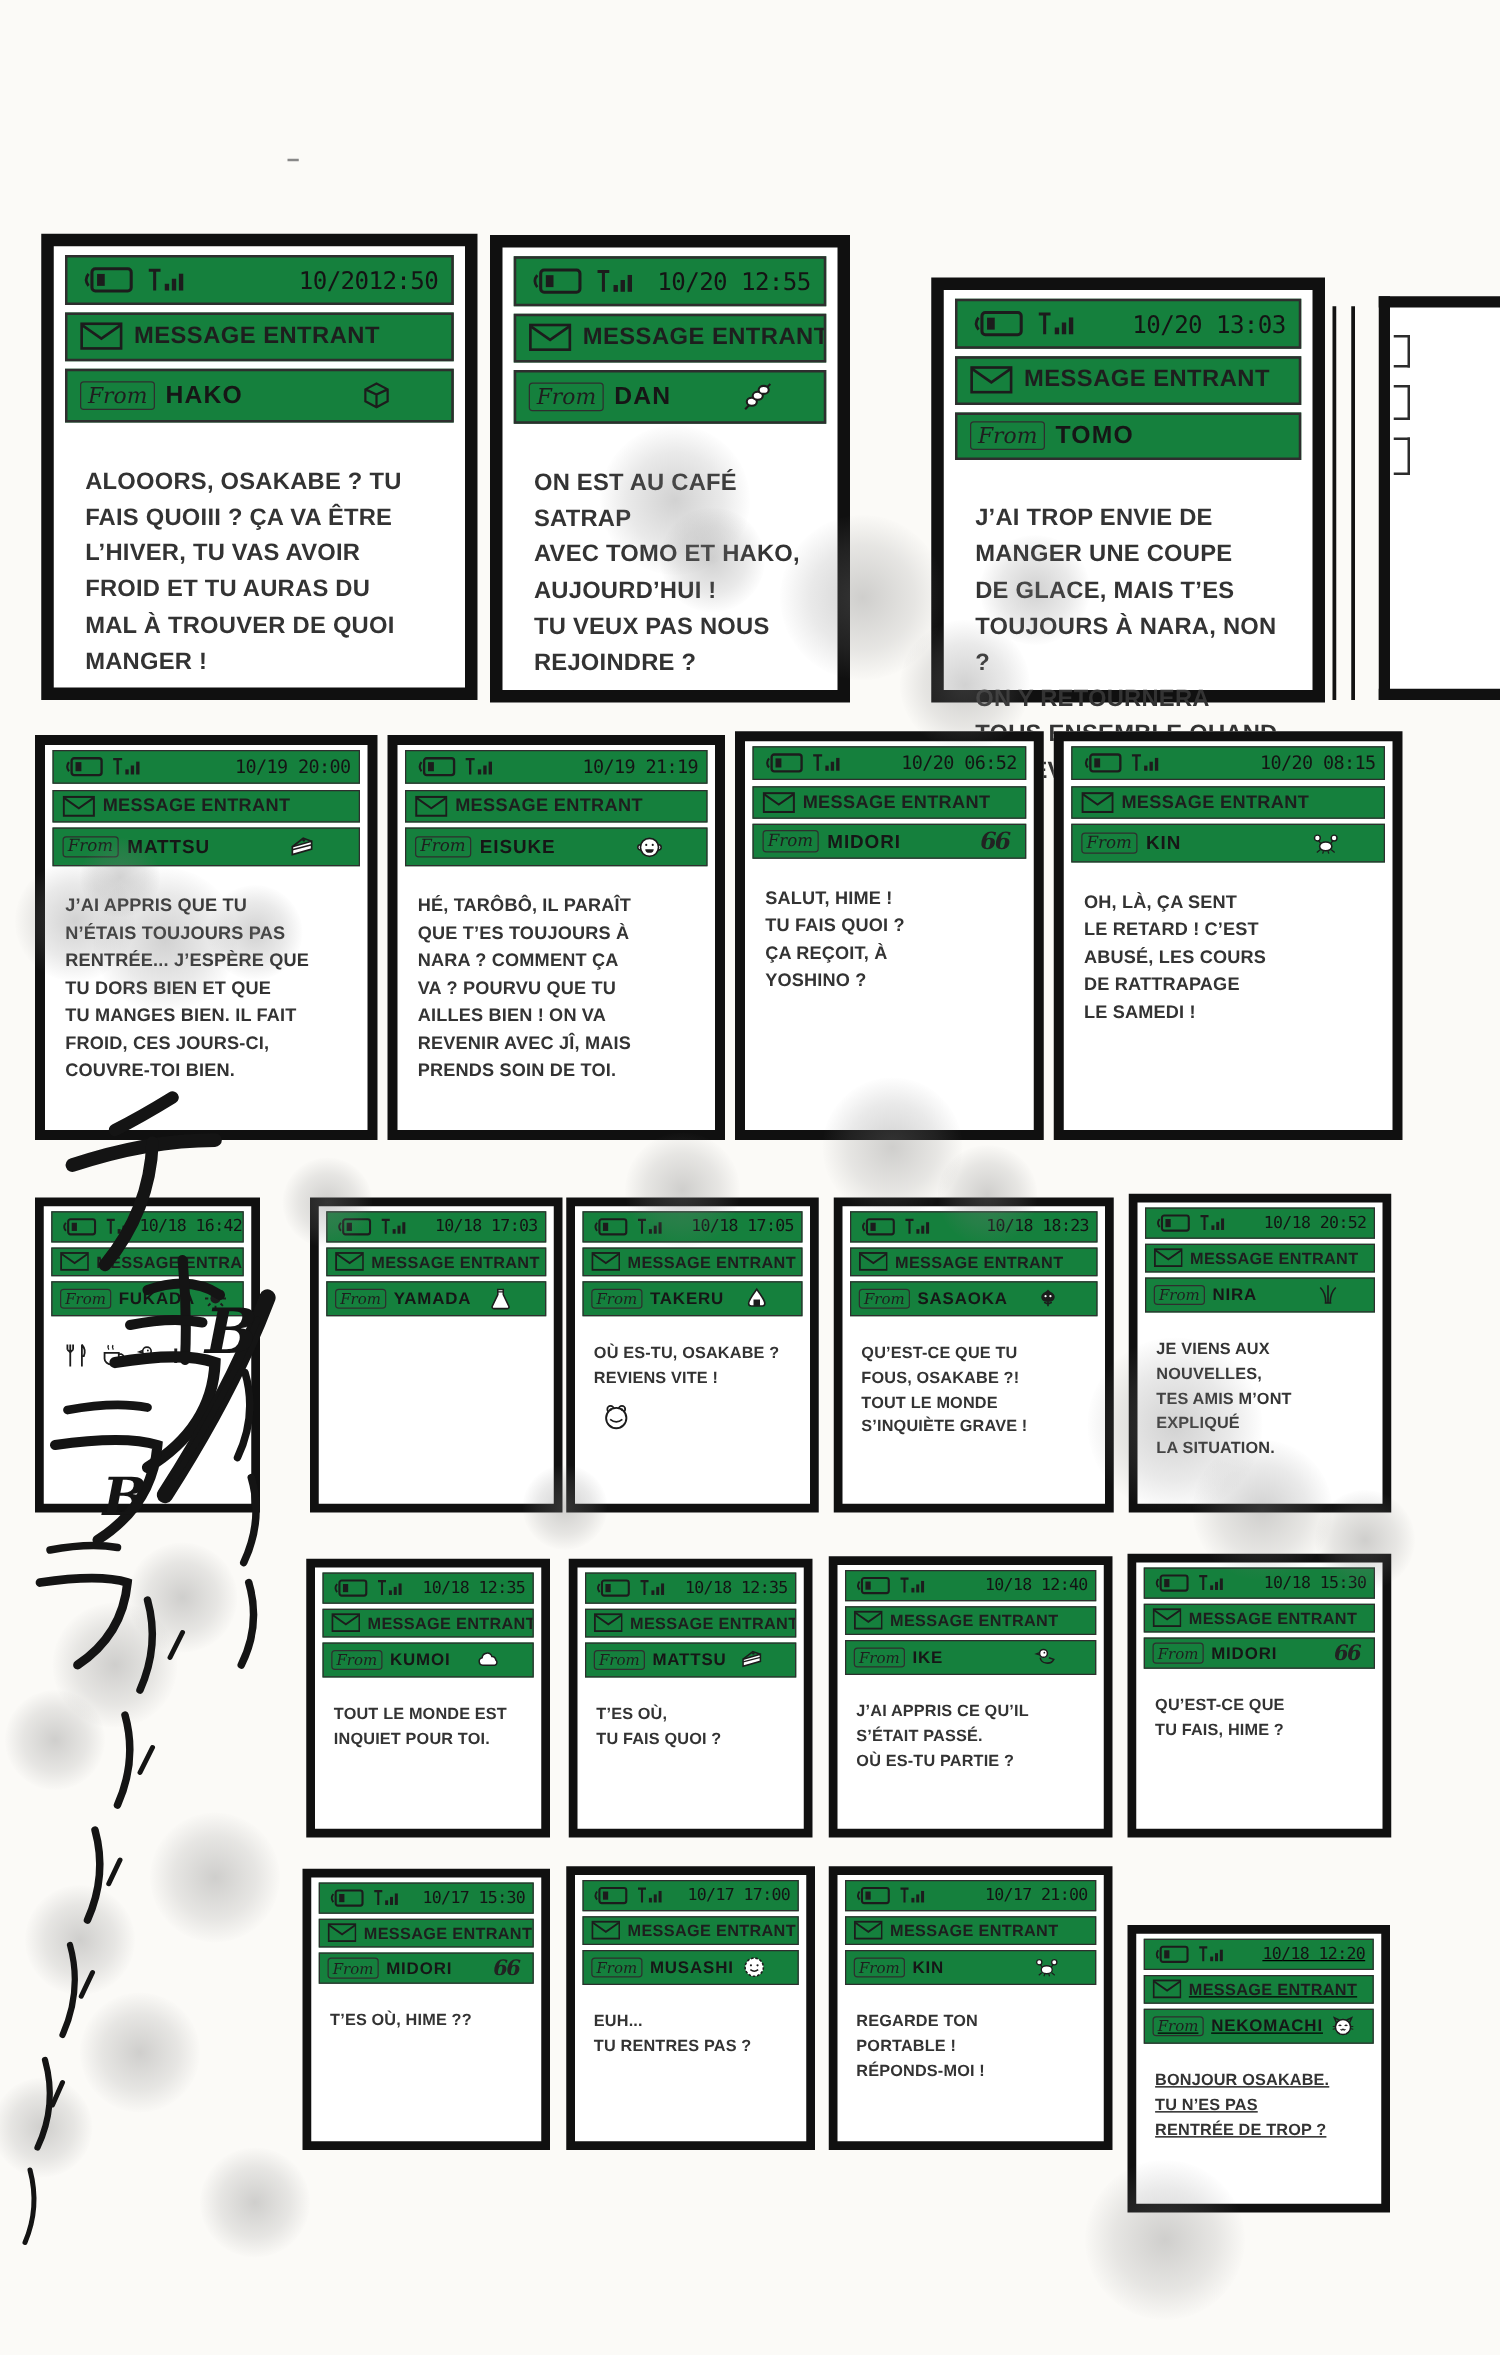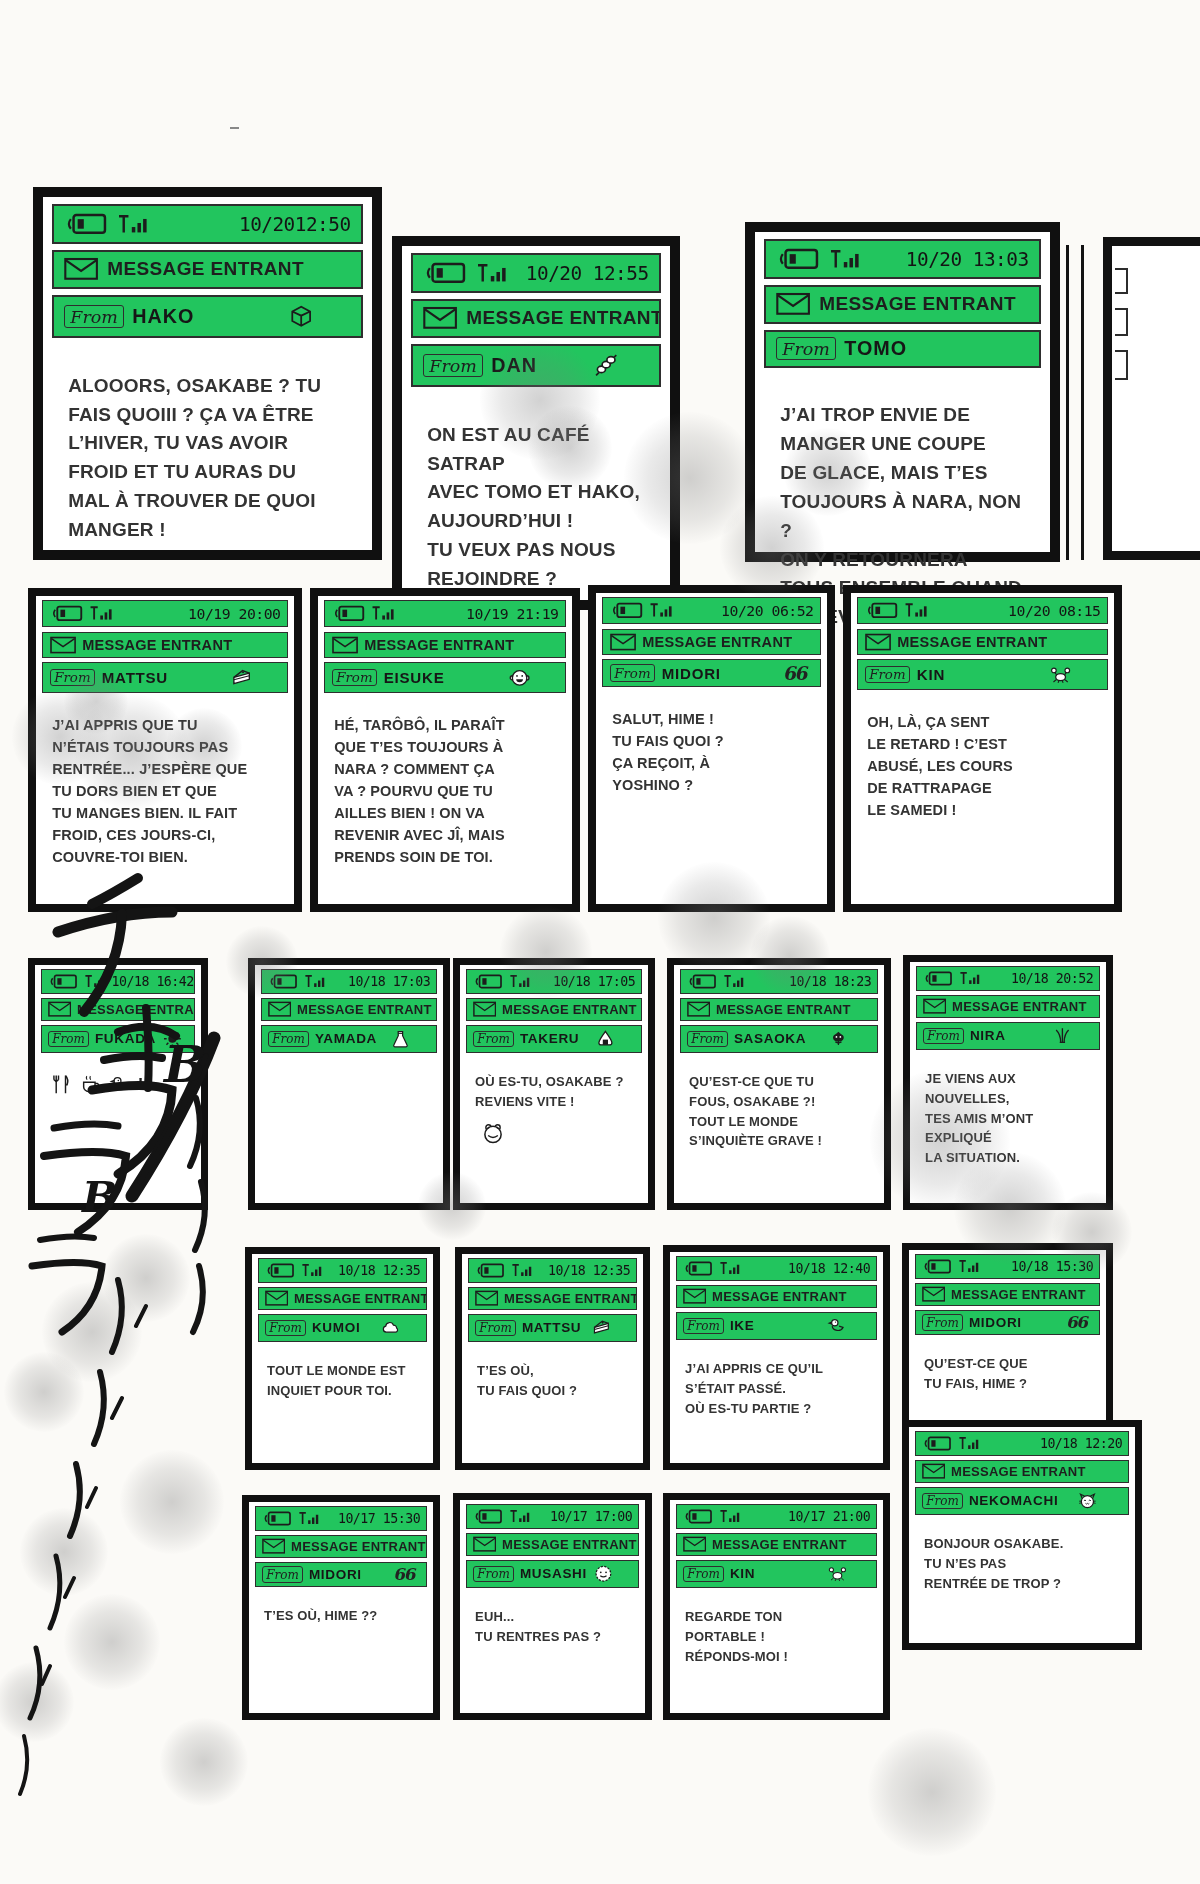--- a/index.html
+++ b/index.html
@@ -3,21 +3,21 @@
 <meta charset="utf-8">
 <style>
   html,body{margin:0;padding:0;background:#e9e7e3;font-family:"Liberation Sans",sans-serif;}
   #page{position:relative;width:1200px;height:1884px;background:#fbfaf7;overflow:hidden;margin:0 auto;}
   
   .phone{position:absolute;box-sizing:border-box;background:#fff;border:7px solid #101010;
          padding:4px 6px;display:flex;flex-direction:column;z-index:2;font-size:13px;}
   .phone.md{border-width:8px;font-size:14.5px;justify-content:space-between;}
   .phone.lg{border-width:10px;font-size:19px;padding:7px 9px;}
   .hrow{display:flex;align-items:center;gap:.45em;border:1.5px solid #2e2e2e;
-        padding:.22em .45em;margin-bottom:.3em;background:#22c55e;flex:0 0 auto;overflow:hidden;white-space:nowrap;}
+        padding:.22em .45em;margin-bottom:.3em;background:#15803d;flex:0 0 auto;overflow:hidden;white-space:nowrap;}
   .lg .hrow{border-width:2px;padding:.3em .55em;}
   .from-row{position:relative;margin-bottom:.6em;}
   .from-row::after{content:"";position:absolute;left:-2px;right:-2px;bottom:-.4em;height:2.5px;background:#2e2e2e;}
   .date{margin-left:auto;font-family:"DejaVu Sans Mono",monospace;font-size:1.02em;
         letter-spacing:-.5px;color:#141414;}
   .subject{font-weight:700;letter-spacing:.02em;color:#1e1e1e;}
   .from-box{font-family:"DejaVu Serif",serif;font-style:italic;border:1.6px solid #2e2e2e;
             border-radius:3px;padding:.02em .28em;font-size:.92em;color:#1e1e1e;}
   .sender{font-weight:700;letter-spacing:.05em;color:#161616;font-size:1.04em;}
   .sender-icn{margin-left:auto;margin-right:12%;}
@@ -96,21 +96,21 @@
 
       <span class="msg">ALOOORS, OSAKABE ? TU
 FAIS QUOIII ? ÇA VA ÊTRE
 L’HIVER, TU VAS AVOIR
 FROID ET TU AURAS DU
 MAL À TROUVER DE QUOI
 MANGER !</span>
 
     </div>
       </div>
-      <div class="phone lg" style="left: 392px; top: 188px; width: 288px; height: 374px; margin-top: 48px;">
+      <div class="phone lg" style="left: 392px; top: 188px; width: 288px; height: 374px;">
         <div class="hrow status-row">
       <span class="icn battery">
             <svg viewBox="0 0 32 16">
               <path d="M5 4.5 Q2.2 8 5 11.5" stroke="#1c1c1c" fill="none" stroke-width="1.6"></path>
               <rect x="7" y="1.5" width="23" height="13" rx="2" stroke="#1c1c1c" fill="none" stroke-width="1.8"></rect>
               <rect x="10" y="4.5" width="4.5" height="7" fill="#1c1c1c"></rect>
             </svg>
           </span>
       <span class="icn signal">
             <svg viewBox="0 0 24 18">
@@ -966,21 +966,21 @@
           </span>
     </div>
     <div class="body">
 
       <span class="msg">REGARDE TON
 PORTABLE !
 RÉPONDS-MOI !</span>
 
     </div>
       </div>
-      <div class="phone sm" style="left: 902px; top: 1420px; width: 240px; height: 230px;">
+      <div class="phone sm" style="left: 902px; top: 1540px; width: 210px; height: 230px; text-decoration: underline;">
         <div class="hrow status-row">
       <span class="icn battery">
             <svg viewBox="0 0 32 16">
               <path d="M5 4.5 Q2.2 8 5 11.5" stroke="#1c1c1c" fill="none" stroke-width="1.6"></path>
               <rect x="7" y="1.5" width="23" height="13" rx="2" stroke="#1c1c1c" fill="none" stroke-width="1.8"></rect>
               <rect x="10" y="4.5" width="4.5" height="7" fill="#1c1c1c"></rect>
             </svg>
           </span>
       <span class="icn signal">
             <svg viewBox="0 0 24 18">

